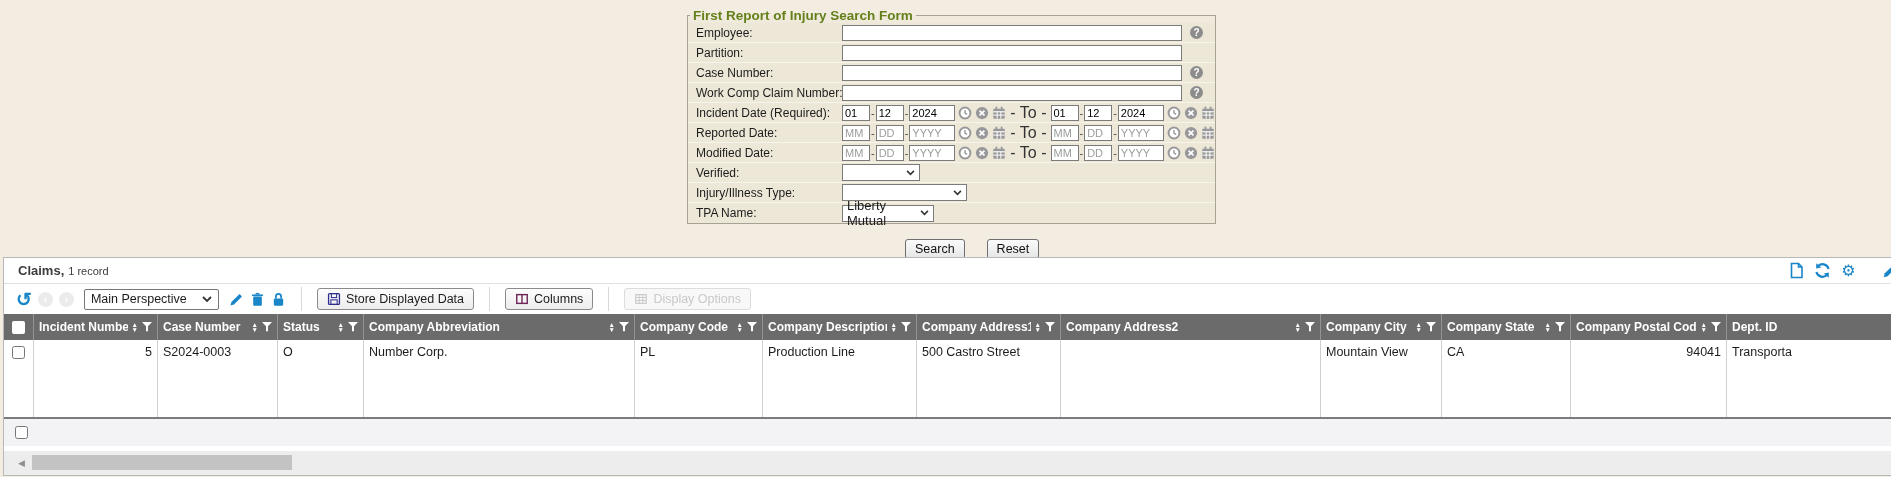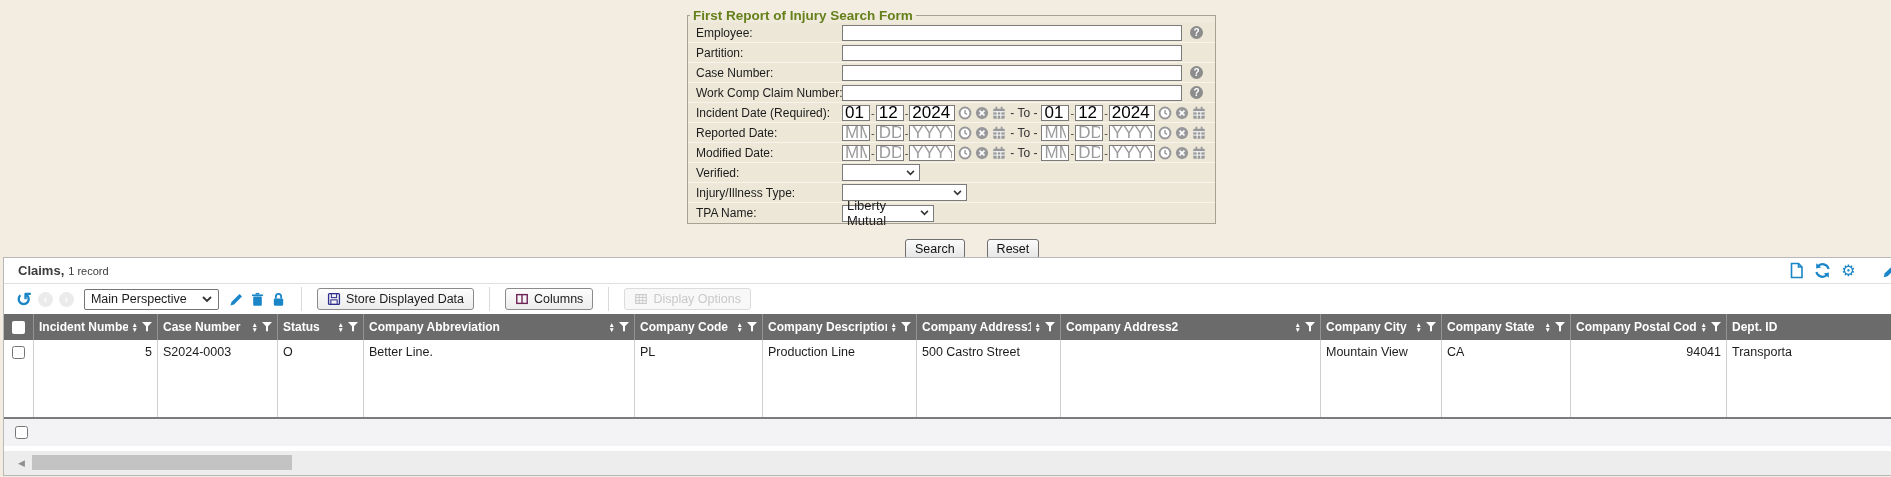--- a/index.html
+++ b/index.html
@@ -9,25 +9,25 @@
     background:#f2ede0;font-family:"Liberation Sans",sans-serif;color:#1c1c1c;
   }
   
   .formwrap{position:absolute;left:687px;top:8px;width:529px}
   fieldset{border:1px solid #a8a295;background:#efeadb;padding:0}
   legend{color:#65801b;font-weight:bold;font-size:13.5px;padding:0 3px;margin-left:2px;white-space:nowrap}
   .frow{display:flex;align-items:center;height:20px;border-bottom:1px solid #f8f4e9;background:#ece7d7;padding-left:8px}
   .frow:last-child{border-bottom:none}
   .flabel{width:146px;font-size:12px;color:#1c1c1c;white-space:nowrap;flex:none}
   .ftext{width:340px;height:16px;border:1px solid #7b7b7b;background:#fff;font-size:12px;padding:0 2px;font-family:"Liberation Sans",sans-serif}
-  .din{height:16px;border:1px solid #7b7b7b;background:#fff;font-size:17px;padding:0 2px;font-family:"Liberation Sans",sans-serif}
+  .din{height:16px;border:1px solid #7b7b7b;background:#fff;font-size:11px;padding:0 2px;font-family:"Liberation Sans",sans-serif}
   .din.mm{width:28px}.din.yy{width:46px}
   ::placeholder{color:#9c9c9c;opacity:1}
   .dash{color:#444;font-size:11px;margin:0 1px}
-  .tosep{color:#333;font-size:12px;margin:8px 4px;white-space:nowrap}
+  .tosep{color:#333;font-size:16px;margin:8px 4px;white-space:nowrap}
   .ico{width:14px;height:14px;flex:none;margin-left:3px;vertical-align:middle}
   .help{width:13px;height:13px;border-radius:50%;background:#8c8c8c;color:#fff;font-weight:bold;
         font-size:10px;display:inline-flex;align-items:center;justify-content:center;margin-left:8px;flex:none}
   .fsel{height:17px;border:1px solid #7b7b7b;background:#fff;display:inline-flex;align-items:center;
         justify-content:space-between;font-size:13px;padding:0 4px}
   .fsel .chev{width:9px;height:6px;flex:none;margin-left:4px}
   .selVerified{width:78px}.selInjury{width:125px}.selTpa{width:92px}
   .btnrow{position:absolute;left:905px;top:239px;display:flex;gap:22px}
   .pbtn{border:1px solid #6f6f6f;border-radius:3px;background:linear-gradient(#fbfbfb,#e6e6e6);
         font-size:12.5px;padding:2px 9px;font-family:"Liberation Sans",sans-serif;color:#111}
@@ -482,21 +482,21 @@
       <span class="hl">Dept. ID</span>
 
     </div>
   </div>
 
   <div class="drow">
     <div class="dc w0 cbc"><input type="checkbox" style=""></div>
     <div class="dc w1 num">5</div>
     <div class="dc w2">S2024-0003</div>
     <div class="dc w3">O</div>
-    <div class="dc w4">Better Line.</div>
+    <div class="dc w4">Number Corp.</div>
     <div class="dc w5">PL</div>
     <div class="dc w6">Production Line</div>
     <div class="dc w7">500 Castro Street</div>
     <div class="dc w8"></div>
     <div class="dc w9">Mountain View</div>
     <div class="dc w10">CA</div>
     <div class="dc w11 num">94041</div>
     <div class="dc w12">Transporta</div>
   </div>
 

